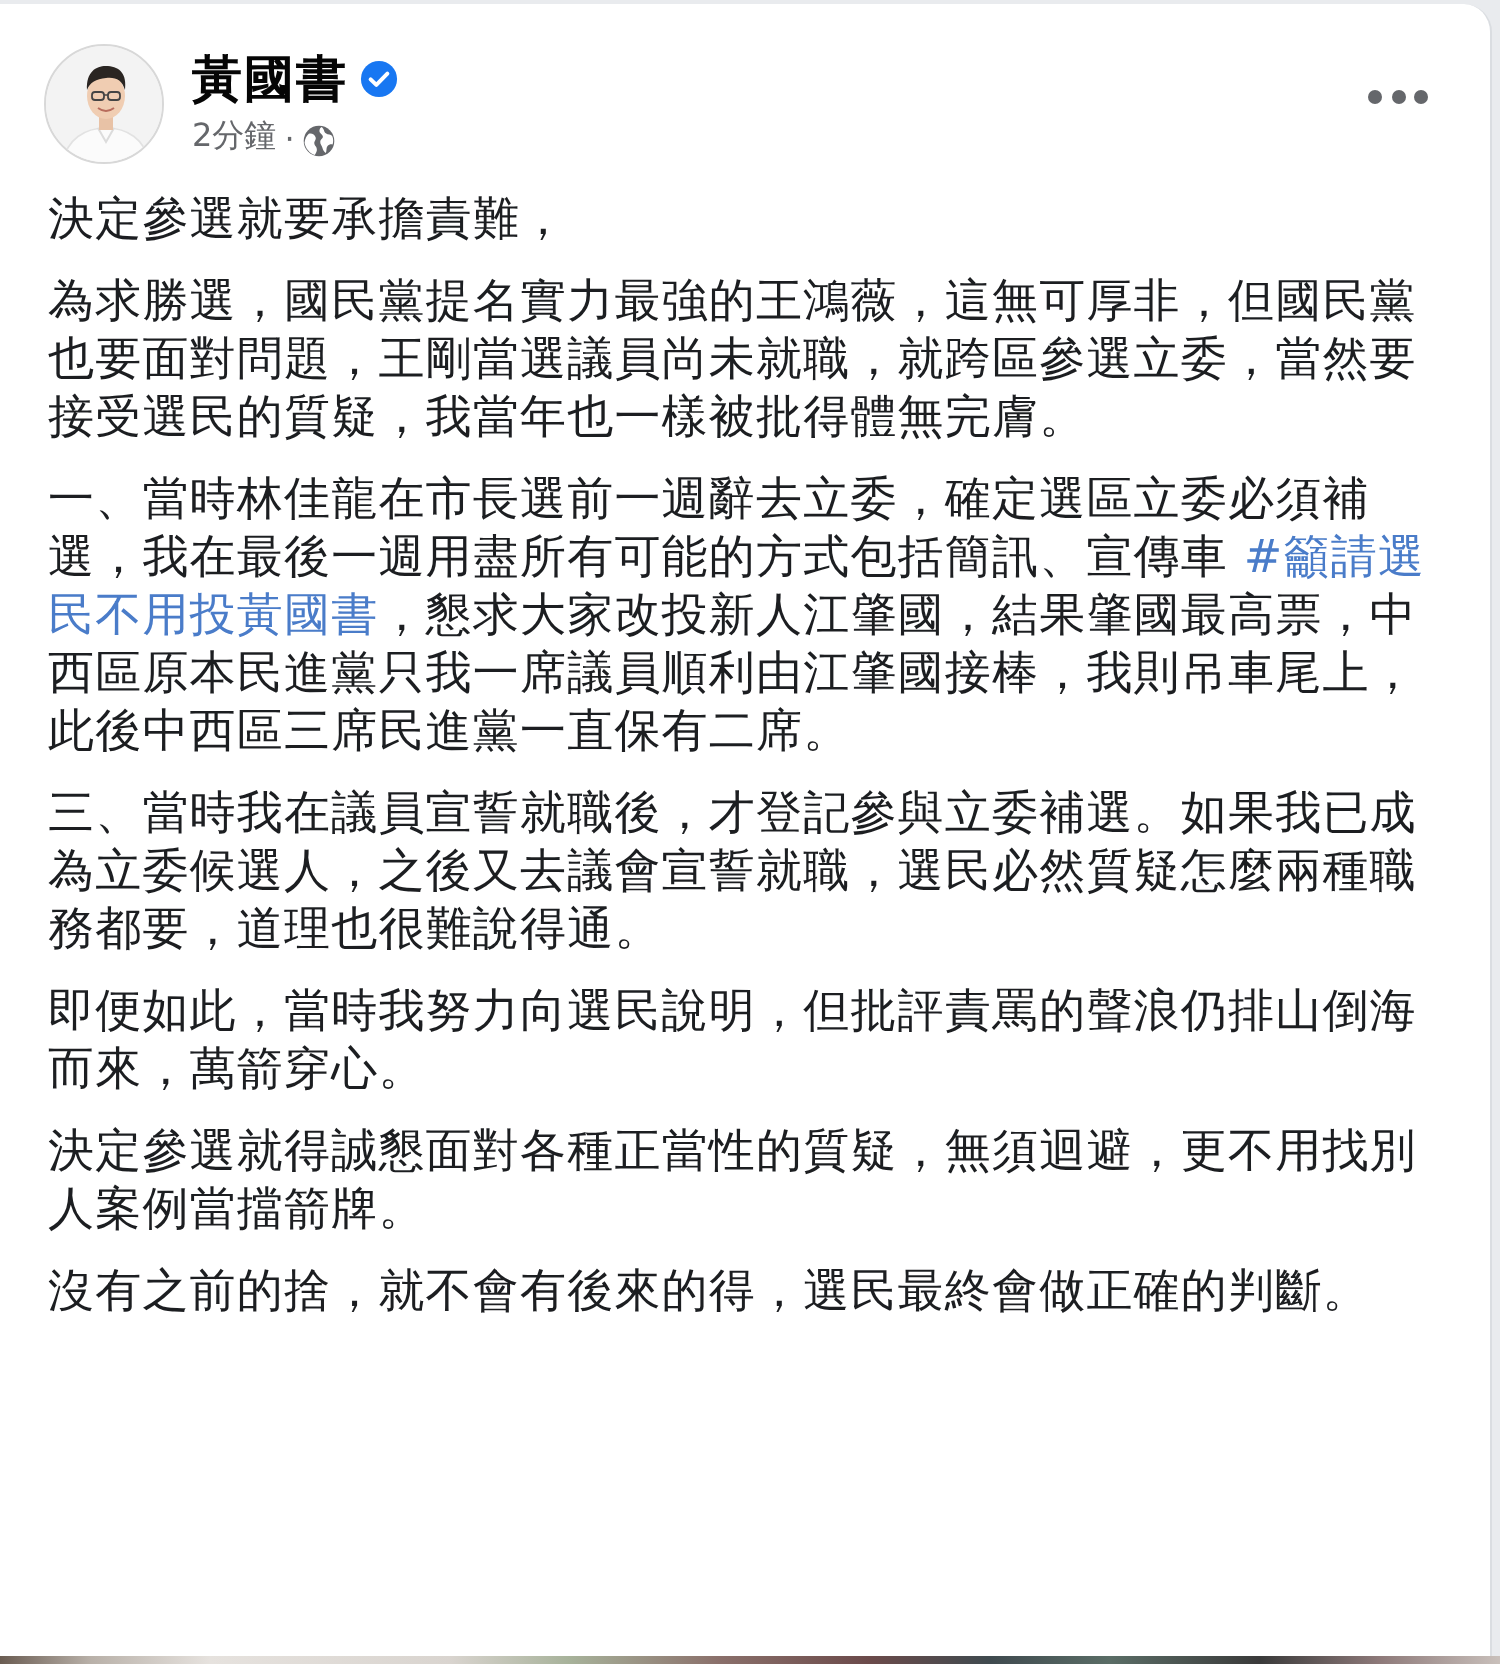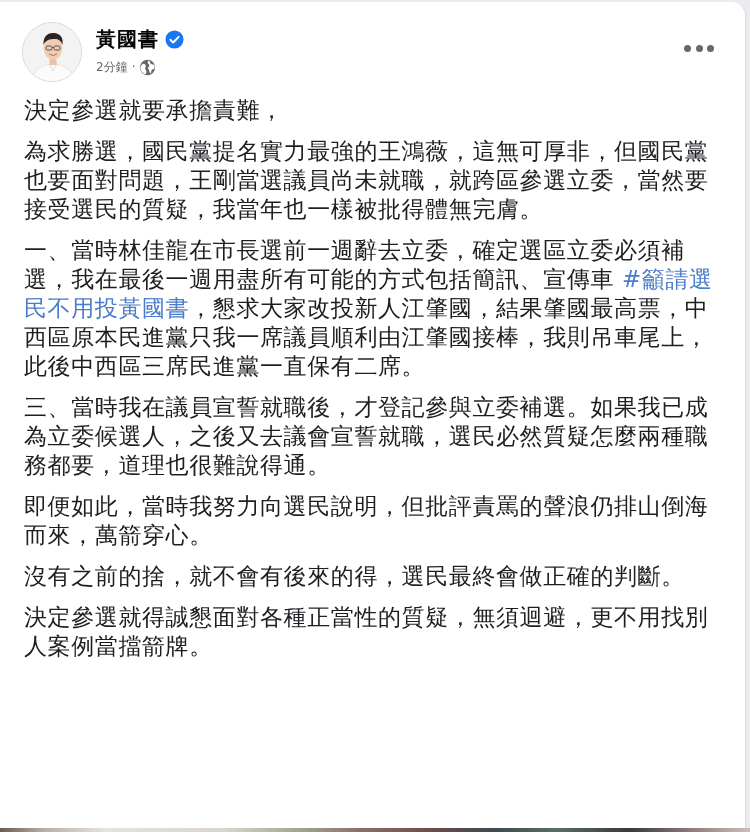--- a/index.html
+++ b/index.html
@@ -47,38 +47,38 @@
       display: flex;
       flex-direction: column;
       justify-content: center;
     }
     .name-row {
       display: flex;
       align-items: center;
       height: 28px;
     }
     .author-name {
-      font-size: 20px;
+      font-size: 25px;
       font-weight: bold;
       color: #050505;
       letter-spacing: 1px;
     }
     .verified {
       margin-left: 6px;
       width: 19px;
       height: 19px;
       display: inline-block;
     }
     .sub-row {
       display: flex;
-      align-items: center;
+      align-items: flex-end;
       height: 24px;
       margin-top: 2px;
       color: #65676b;
-      font-size: 12px;
+      font-size: 16px;
     }
     .dot-sep { margin: 0 4px; }
     .globe { width: 17px; height: 17px; display: inline-block; }
     .more-btn {
       position: absolute;
       left: 684px;
       top: 36px;
       width: 30px;
       height: 20px;
       display: flex;
@@ -172,18 +172,18 @@
   </div>
 
   <div class="body-text">
     <p>
       <span>決定參選就要承擔責難，</span><br>
     </p>
     <p>為求勝選，國民黨提名實力最強的王鴻薇，這無可厚非，但國民黨也要面對問題，王剛當選議員尚未就職，就跨區參選立委，當然要接受選民的質疑，我當年也一樣被批得體無完膚。</p>
     <p><span>一、當時林佳龍在市長選前一週辭去立委，確定選區立委必須補選，我在最後一週用盡所有可能的方式包括簡訊、宣傳車 </span><span class="hashtag">#籲請選民不用投黃國書</span><span>，懇求大家改投新人江肇國，結果肇國最高票，中西區原本民進黨只我一席議員順利由江肇國接棒，我則吊車尾上，此後中西區三席民進黨一直保有二席。</span></p>
     <p>三、當時我在議員宣誓就職後，才登記參與立委補選。如果我已成為立委候選人，之後又去議會宣誓就職，選民必然質疑怎麼兩種職務都要，道理也很難說得通。</p>
     <p>即便如此，當時我努力向選民說明，但批評責罵的聲浪仍排山倒海而來，萬箭穿心。</p>
+    <p>決定參選就得誠懇面對各種正當性的質疑，無須迴避，更不用找別人案例當擋箭牌。</p>
     <p>沒有之前的捨，就不會有後來的得，選民最終會做正確的判斷。</p>
-    <p>決定參選就得誠懇面對各種正當性的質疑，無須迴避，更不用找別人案例當擋箭牌。</p>
   </div>
 </div>
 
 <div class="photo-strip"></div>
 
 </body></html>

